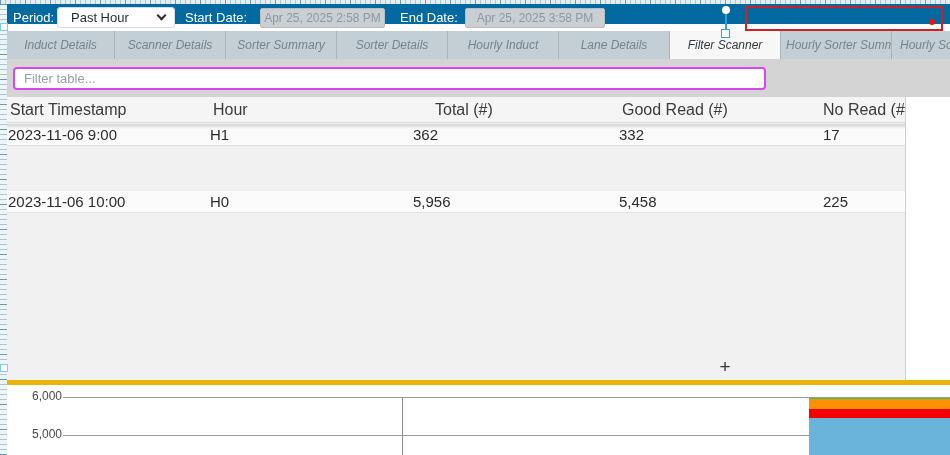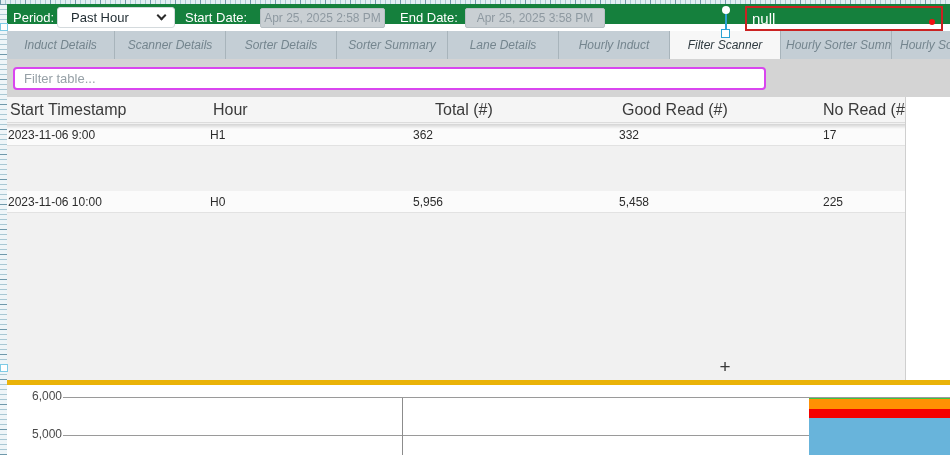--- a/index.html
+++ b/index.html
@@ -14,21 +14,21 @@
       repeating-linear-gradient(90deg,#a9c8d4 0 1px,transparent 1px 5px); }
   .left-ruler { position:absolute; left:0; top:4px; width:7px; height:451px; background-color:#eef5f8;
     background-image:
       repeating-linear-gradient(180deg,#6f99ab 0 1px,transparent 1px 25px),
       repeating-linear-gradient(180deg,#a9c8d4 0 1px,transparent 1px 5px); }
   .ruler-handle { position:absolute; left:0; width:8px; height:8px; background:#fff; border:1px solid #7ecbe6; z-index:40; }
   #ruler-handle-top { top:23px; }
   #ruler-handle-bottom { top:364px; }
 
   
-  .toolbar { position:absolute; left:7px; top:4px; width:943px; height:20px; background:#15803d; }
+  .toolbar { position:absolute; left:7px; top:4px; width:943px; height:20px; background:#0369a1; }
   .toolbar-label { position:absolute; color:#fff; font-size:13px; line-height:27px; white-space:nowrap; }
   #period-label { left:6px; }
   #start-date-label { left:178px; }
   #end-date-label { left:393px; }
   .period-select { position:absolute; left:50px; top:3px; width:118px; height:21px; background:#fff;
     border:1px solid #d4dadd; border-radius:3px; font-size:13px; color:#1e2a30; line-height:19px;
     padding-left:13px; cursor:pointer; }
   .chevron-down { position:absolute; right:9px; top:4px; width:7px; height:7px;
     border-right:2px solid #2b2b2b; border-bottom:2px solid #2b2b2b; transform:rotate(45deg); }
   .date-input { position:absolute; top:4px; height:20px; background:#c9cfd3; border:1px solid #b6bec3;
@@ -64,21 +64,21 @@
 
   
   .table-panel { position:absolute; left:7px; top:97px; width:943px; height:283px; background:#f1f1f1; }
   .scroll-strip { position:absolute; left:898px; top:0; width:45px; height:283px; background:#fff; border-left:1px solid #cfcfcf; }
   .thead { position:absolute; left:0; top:0; width:898px; height:26px; background:#f5f5f5; border-bottom:1px solid #dcdcdc; }
   .th { position:absolute; font-size:16px; color:#3b3b3b; line-height:26px; white-space:nowrap; cursor:pointer; }
   .head-shadow { position:absolute; left:0; top:27px; width:898px; height:5px;
     background:linear-gradient(rgba(0,0,0,0.16),rgba(0,0,0,0)); z-index:5; pointer-events:none; }
   .trow { position:absolute; left:0; width:898px; height:22px; background:#fbfbfb; border-bottom:1px solid #e2e2e2; }
   #row-0 { top:27px; } #row-1 { top:50px;margin-top:44px; }
-  .td { position:absolute; font-size:12px; color:#2c2c2c; line-height:22px; white-space:nowrap; }
+  .td { position:absolute; font-size:15px; color:#2c2c2c; line-height:22px; white-space:nowrap; }
   .c0 { left:1px; } .c1 { left:203px; } .c2 { left:406px; } .c3 { left:612px; } .c4 { left:816px; }
   .h0 { left:3px; } .h1 { left:206px; } .h2 { left:428px; } .h3 { left:615px; } .h4 { left:816px; }
 
   
   .add-btn { position:absolute; left:710px; top:356px; width:30px; height:22px; text-align:center;
     font-size:19px; color:#3a3a3a; line-height:22px; cursor:pointer; z-index:6; }
 
   
   .chart-panel { position:absolute; left:7px; top:380px; width:943px; height:75px; background:#fff; border-top:5px solid #eab308; }
   .ylabel { position:absolute; width:50px; text-align:right; font-size:12px; color:#4a4a4a; }
@@ -111,31 +111,30 @@
     <input class="date-input" id="start-date-input" readonly="" value="Apr 25, 2025 2:58 PM" style="">
     <span class="toolbar-label" id="end-date-label">End Date:</span>
     <input class="date-input" id="end-date-input" readonly="" value="Apr 25, 2025 3:58 PM" style="">
   </div>
 
   <div class="handle-line"></div>
   <div class="handle-circle"></div>
   <div class="handle-square"></div>
 
   <div class="null-box">
-    <div class="null-text">null</div>
     <span class="red-dot"></span>
   </div>
 
   <div class="tab-bar">
     <div class="tab">Induct Details</div>
     <div class="tab">Scanner Details</div>
+    <div class="tab">Sorter Summary</div>
     <div class="tab">Sorter Details</div>
-    <div class="tab">Sorter Summary</div>
+    <div class="tab">Hourly Induct</div>
     <div class="tab">Lane Details</div>
-    <div class="tab">Hourly Induct</div>
     <div class="tab active">Filter Scanner</div>
     <div class="tab clip-left">Hourly Sorter Summar</div>
     <div class="tab">Hourly Sort</div>
   </div>
 
   <div class="filter-panel">
     <input class="filter-input" placeholder="Filter table..." style="">
   </div>
 
   <div class="table-panel">

